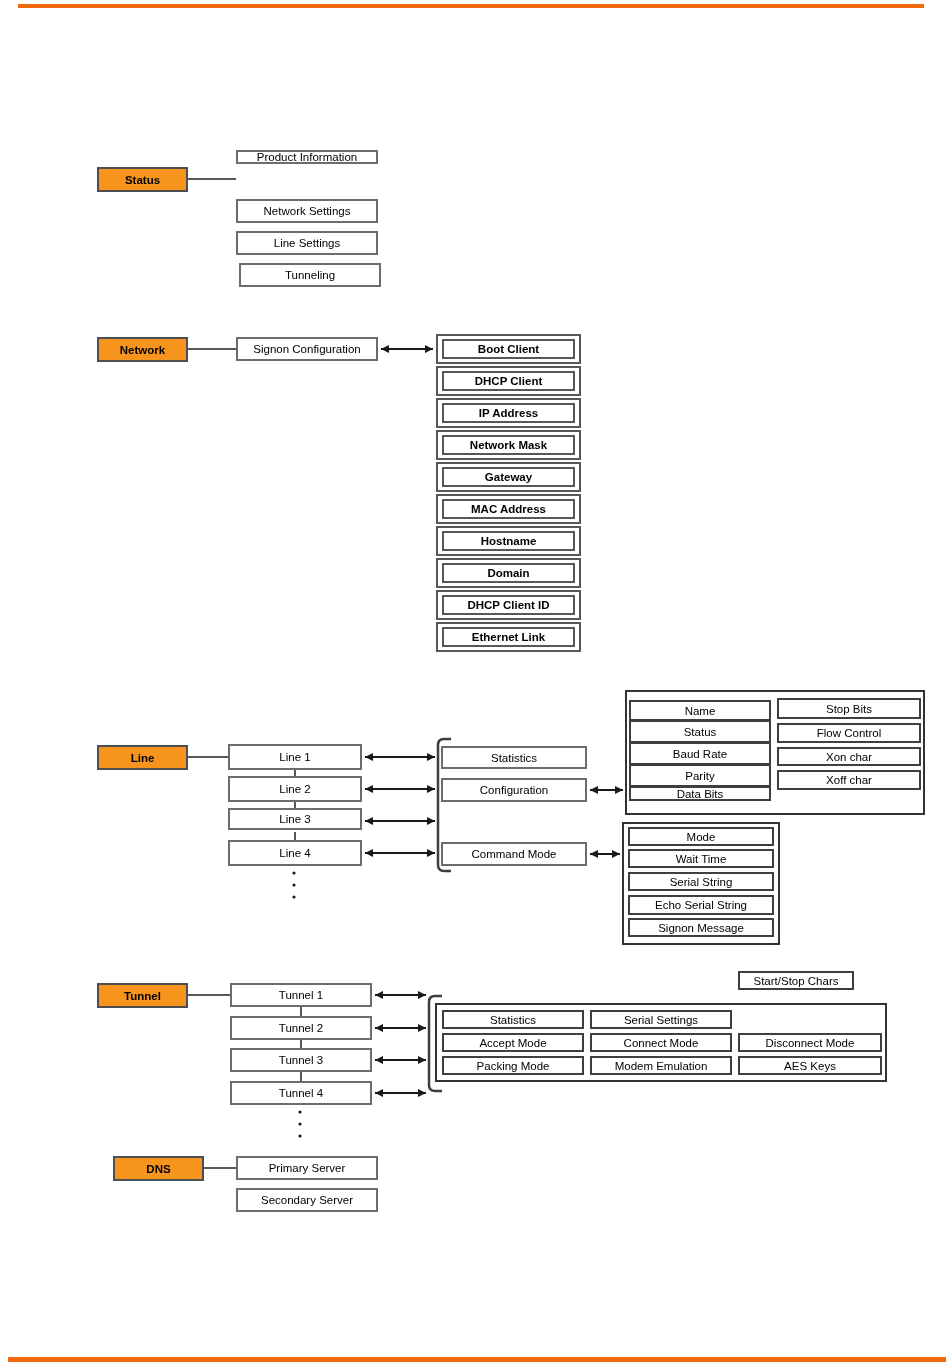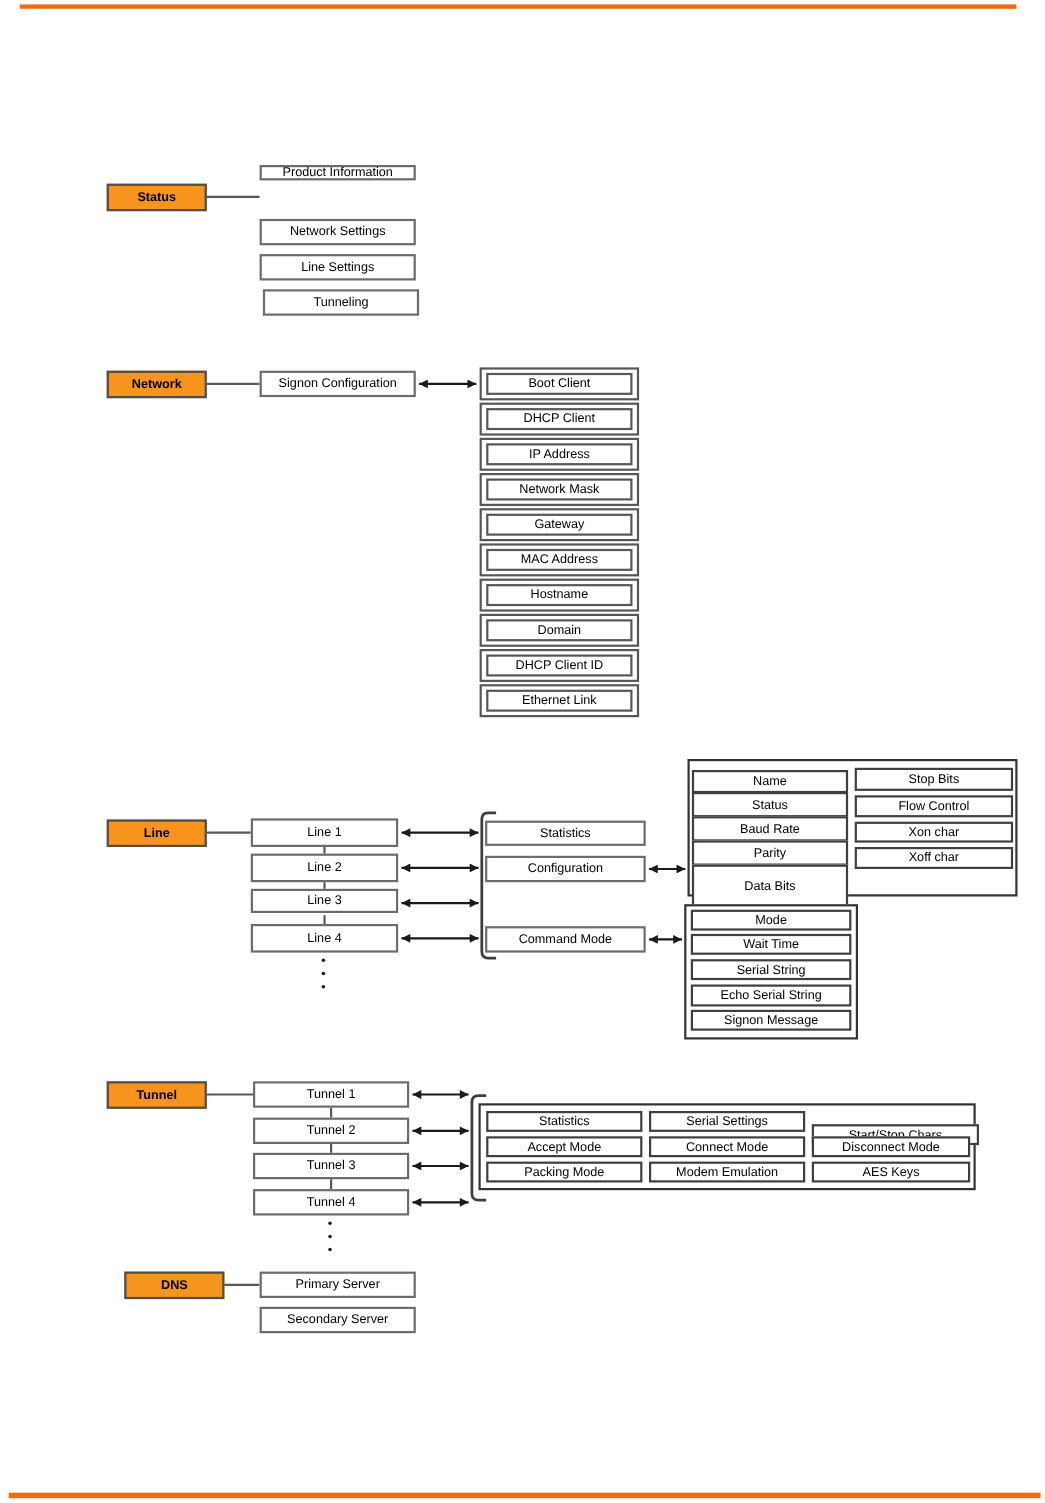--- a/index.html
+++ b/index.html
@@ -18,21 +18,21 @@
     position:absolute; box-sizing:border-box; background:#fff;
     border:2px solid #6A6C6E; display:flex; align-items:center; justify-content:center;
     font-size:11.5px; white-space:nowrap;
   }
   .dbox {
     position:absolute; left:436px; width:145px; height:30px; box-sizing:border-box;
     border:2px solid #55575A; padding:3px 4px; background:#fff;
   }
   .dbox .in {
     width:100%; height:100%; box-sizing:border-box; border:2px solid #55575A;
-    display:flex; align-items:center; justify-content:center; font-size:11.5px; white-space:nowrap;
+    display:flex; align-items:center; justify-content:center; font-size:11.5px; white-space:nowrap;font-weight:bold;
   }
   .gbox { position:absolute; box-sizing:border-box; border:2px solid #313334; background:#fff; }
   .ibox {
     position:absolute; box-sizing:border-box; background:#fff;
     border:2px solid #3D3F41; display:flex; align-items:center; justify-content:center;
     font-size:11.5px; white-space:nowrap;
   }
   svg.overlay { position:absolute; left:0; top:0; }
   .conn { stroke:#58595B; stroke-width:2; }
   .arrow { stroke:#1A1A1A; stroke-width:2; }
@@ -154,21 +154,21 @@
 
   <div class="wbox" style="left:441px;top:746px;width:146px;height:23px">Statistics</div>
   <div class="wbox" style="left:441px;top:778px;width:146px;height:24px">Configuration</div>
   <div class="wbox" style="left:441px;top:842px;width:146px;height:24px">Command Mode</div>
 
   <div class="gbox" style="left:625px;top:690px;width:300px;height:125px"></div>
   <div class="ibox" style="left:629px;top:700px;width:142px;height:21px">Name</div>
   <div class="ibox" style="left:629px;top:720px;width:142px;height:23px">Status</div>
   <div class="ibox" style="left:629px;top:742px;width:142px;height:23px">Baud Rate</div>
   <div class="ibox" style="left:629px;top:764px;width:142px;height:23px">Parity</div>
-  <div class="ibox" style="left:629px;top:786px;width:142px;height:39px">Data Bits</div>
+  <div class="ibox" style="left:629px;top:786px;width:142px;height:15px">Data Bits</div>
   <div class="ibox" style="left:777px;top:698px;width:144px;height:21px">Stop Bits</div>
   <div class="ibox" style="left:777px;top:723px;width:144px;height:20px">Flow Control</div>
   <div class="ibox" style="left:777px;top:747px;width:144px;height:19px">Xon char</div>
   <div class="ibox" style="left:777px;top:770px;width:144px;height:20px">Xoff char</div>
 
   <div class="gbox" style="left:622px;top:822px;width:158px;height:123px"></div>
   <div class="ibox" style="left:628px;top:827px;width:146px;height:19px">Mode</div>
   <div class="ibox" style="left:628px;top:849px;width:146px;height:19px">Wait Time</div>
   <div class="ibox" style="left:628px;top:872px;width:146px;height:19px">Serial String</div>
   <div class="ibox" style="left:628px;top:895px;width:146px;height:20px">Echo Serial String</div>
@@ -176,21 +176,21 @@
 
   <div class="obox" style="left:97px;top:983px">Tunnel</div>
   <div class="wbox" style="left:230px;top:983px;width:142px;height:24px">Tunnel 1</div>
   <div class="wbox" style="left:230px;top:1016px;width:142px;height:24px">Tunnel 2</div>
   <div class="wbox" style="left:230px;top:1048px;width:142px;height:24px">Tunnel 3</div>
   <div class="wbox" style="left:230px;top:1081px;width:142px;height:24px">Tunnel 4</div>
 
   <div class="gbox" style="left:435px;top:1003px;width:452px;height:79px"></div>
   <div class="ibox" style="left:442px;top:1010px;width:142px;height:19px">Statistics</div>
   <div class="ibox" style="left:590px;top:1010px;width:142px;height:19px">Serial Settings</div>
-  <div class="ibox" style="left:738px;top:1022px;width:152px;height:19px">Start/Stop Chars</div>
+  <div class="ibox" style="left:738px;top:971px;width:116px;height:19px">Start/Stop Chars</div>
   <div class="ibox" style="left:442px;top:1033px;width:142px;height:19px">Accept Mode</div>
   <div class="ibox" style="left:590px;top:1033px;width:142px;height:19px">Connect Mode</div>
   <div class="ibox" style="left:738px;top:1033px;width:144px;height:19px">Disconnect Mode</div>
   <div class="ibox" style="left:442px;top:1056px;width:142px;height:19px">Packing Mode</div>
   <div class="ibox" style="left:590px;top:1056px;width:142px;height:19px">Modem Emulation</div>
   <div class="ibox" style="left:738px;top:1056px;width:144px;height:19px">AES Keys</div>
 
   <div class="obox" style="left:113px;top:1156px">DNS</div>
   <div class="wbox" style="left:236px;top:1156px;width:142px;height:24px">Primary Server</div>
   <div class="wbox" style="left:236px;top:1188px;width:142px;height:24px">Secondary Server</div>

